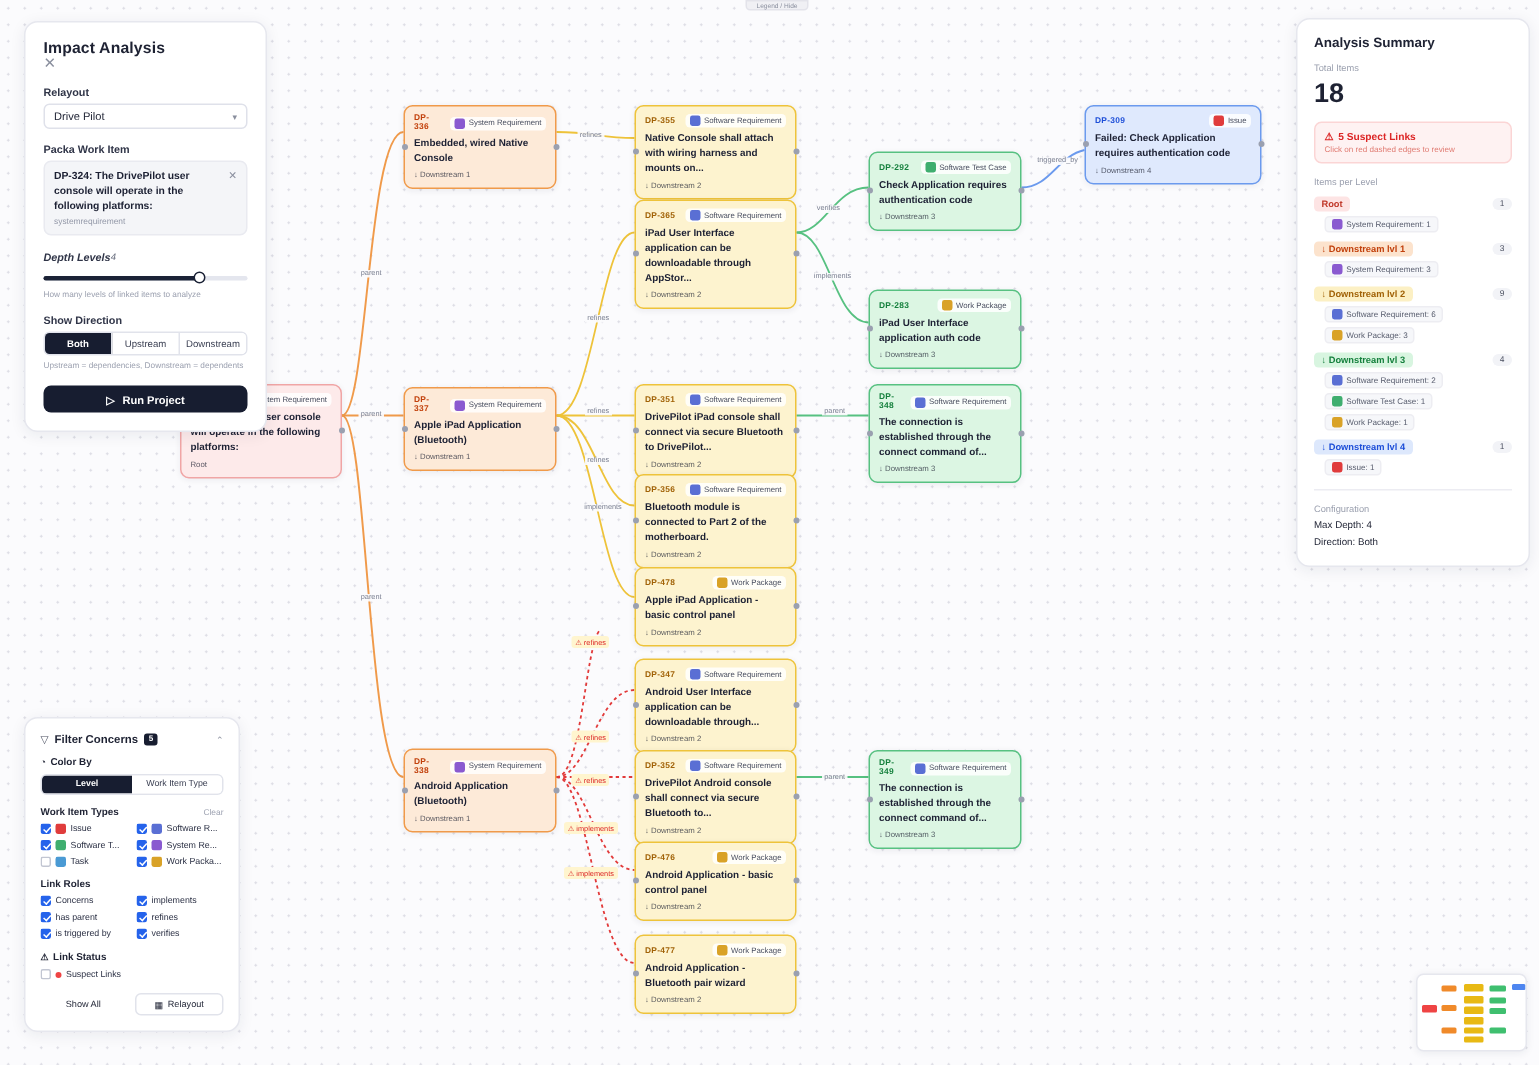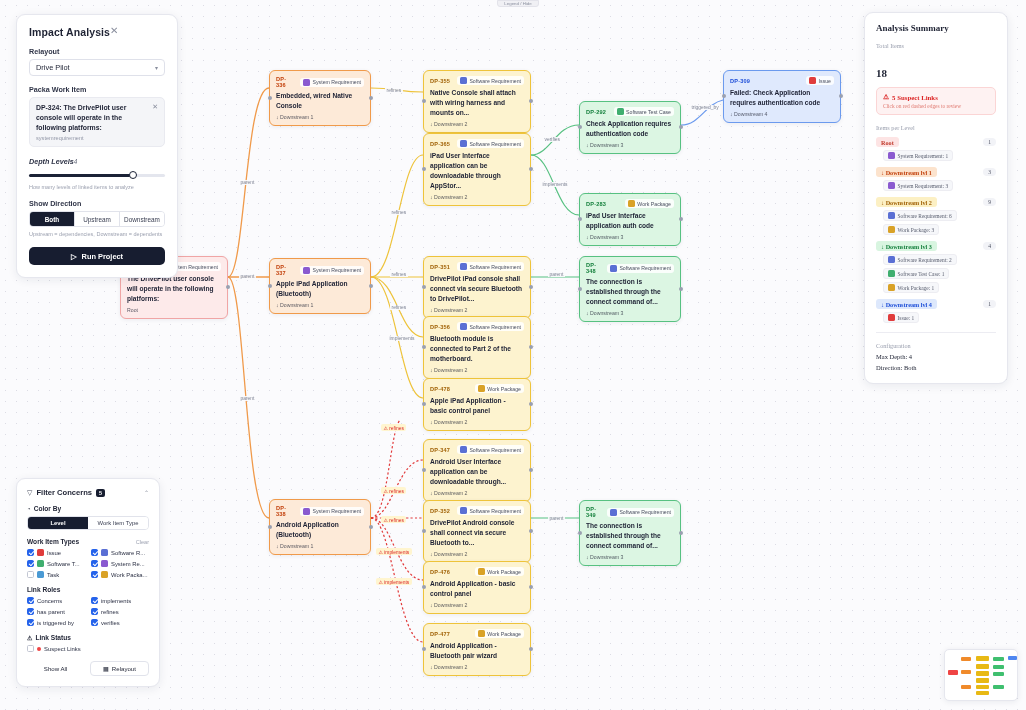--- a/index.html
+++ b/index.html
@@ -14,21 +14,21 @@
   }
 
   
   .panel{
     position:absolute; background:#fff; border:1px solid #e6e7ee;
     border-radius:9px; box-shadow:0 2px 10px rgba(30,35,60,.08);
   }
 
   
   #impact-panel{ left:16px; top:14px; width:162px; padding:11px 12px 12px; }
-  .pnl-head{ display:flex; align-items:flex-start; }
+  .pnl-head{ display:flex; align-items:flex-start;flex-direction:column; }
   .pnl-title{ font-size:10.5px; font-weight:bold; letter-spacing:.1px; }
   .x-btn{ font-size:10px; color:#8a8f9e; cursor:pointer; line-height:1; }
   .fld-label{ font-size:7.2px; font-weight:bold; color:#303548; margin:9px 0 3px; }
   .select{
     height:17px; border:1px solid #dfe1ea; border-radius:4px; background:#fff;
     display:flex; align-items:center; justify-content:space-between;
     padding:0 6px; font-size:7.4px; color:#242839; cursor:pointer;gap:24px;
   }
   .select .chev{ font-size:6px; color:#8a8f9e; }
   .root-box{
@@ -76,24 +76,24 @@
   .box.on{ background:#2563eb; border-color:#2563eb; position:relative; }
   .box.on::after{ content:""; position:absolute; left:2px; top:0.4px; width:2px; height:4px;
     border:solid #fff; border-width:0 1.2px 1.2px 0; transform:rotate(42deg); }
   .ti{ width:7px; height:7px; border-radius:1.6px; flex:none; }
   .dot-red{ width:4px; height:4px; border-radius:50%; background:#ef4444; flex:none; }
   .f-foot{ display:flex; gap:6px; margin-top:9px; }
   .f-btn{ flex:1; height:15px; border:1px solid #e1e3eb; border-radius:4px; background:#fff;
     display:flex; align-items:center; justify-content:center; gap:3px; font-size:6.1px; cursor:pointer; }
 
   
-  #summary-panel{ left:864px; top:12px; width:144px; padding:10px 11px 12px;font-family:Liberation Serif, serif; }
+  #summary-panel{ left:864px; top:12px; width:156px; padding:10px 11px 12px; }
   .s-title{ font-size:9px; font-weight:bold; }
   .s-lbl{ font-size:6.2px; color:#9ba0af; margin-top:9px; }
-  .s-num{ font-size:11px; font-weight:bold; margin-top:18px; }
+  .s-num{ font-size:18px; font-weight:bold; margin-top:3px; }
   .suspect{ margin-top:8px; background:#fef2f2; border:1px solid #fbd5d5; border-radius:5px;
     padding:5px 6px; }
   .suspect .t{ font-size:6.8px; font-weight:bold; color:#dc2626; display:flex; align-items:center; gap:3px;}
   .suspect .s{ font-size:5.4px; color:#e07b72; margin-top:2px; }
   .divider{ height:1px; background:#ececf2; margin:9px 0 0; }
   .lvl-row{ display:flex; align-items:center; justify-content:space-between; margin-top:6px; }
   .lvl-pill{ font-size:6.2px; font-weight:bold; border-radius:3px; padding:1.5px 5px; }
   .lvl-count{ font-size:5.6px; color:#4b5060; background:#f2f3f7; border-radius:7px; padding:1px 5px; }
   .type-row{ display:flex; flex-wrap:wrap; gap:3px; margin-top:3px; padding-left:7px; }
   .type-chip{ font-size:5.4px; color:#575c6d; background:#f6f7fa; border:1px solid #ededf2;

